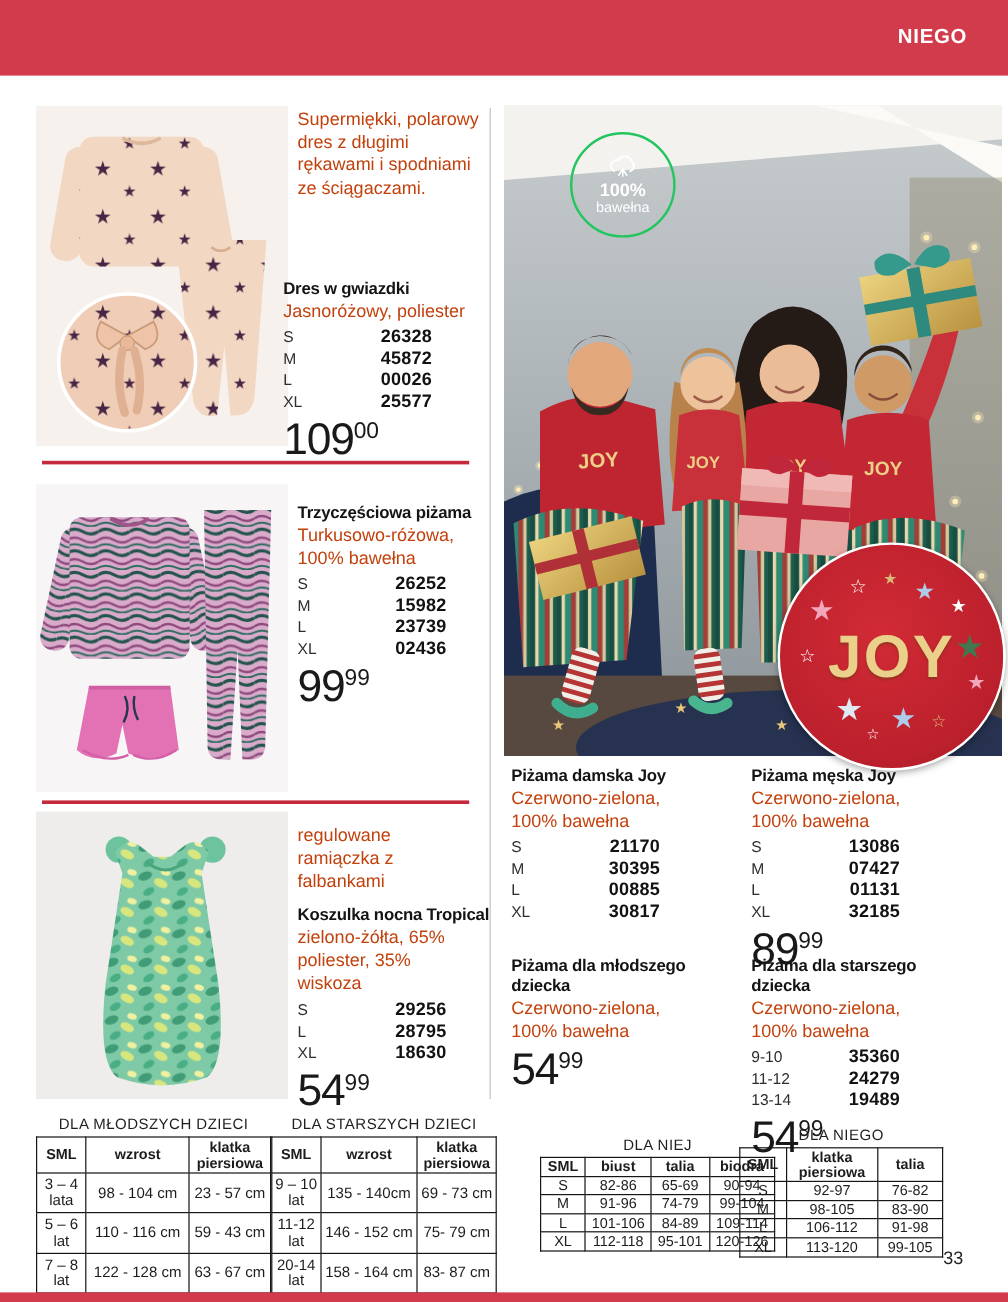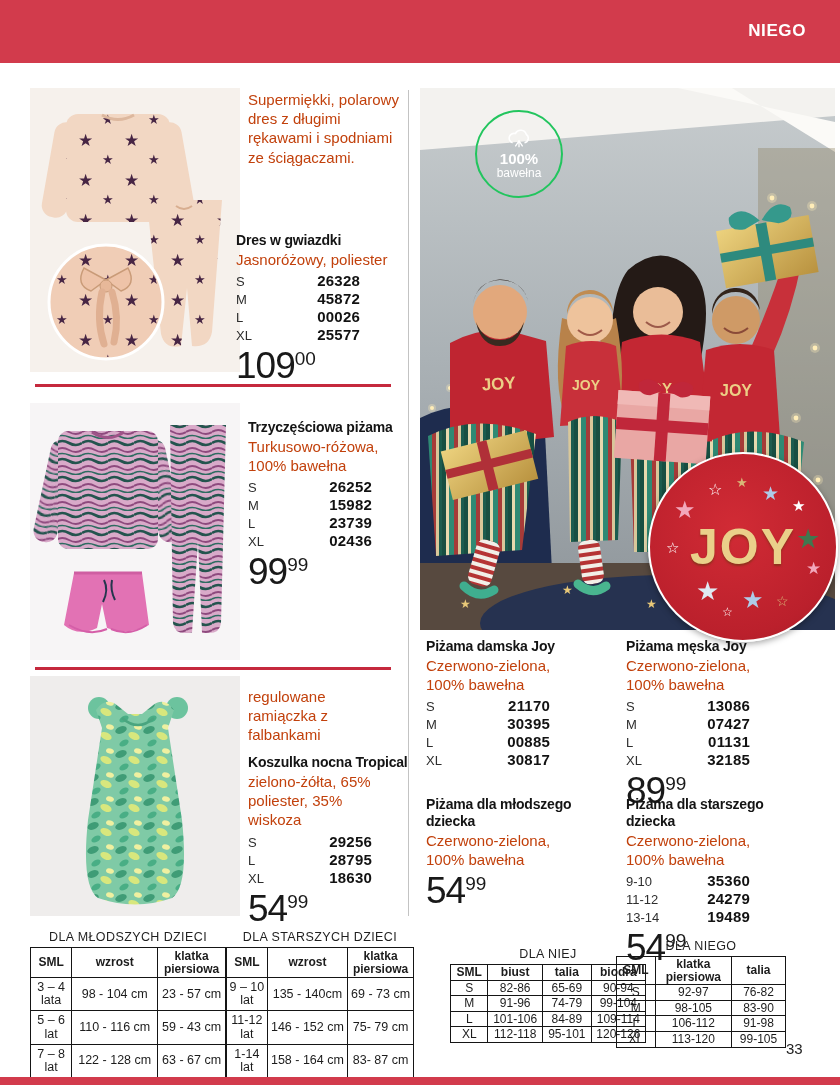--- a/index.html
+++ b/index.html
@@ -504,21 +504,21 @@
             <td>9 – 10 lat</td>
             <td>135 - 140cm</td>
             <td>69 - 73 cm</td>
           </tr>
       <tr>
             <td>11-12 lat</td>
             <td>146 - 152 cm</td>
             <td>75- 79 cm</td>
           </tr>
       <tr>
-            <td>1-14 lat</td>
+            <td>20-14 lat</td>
             <td>158 - 164 cm</td>
             <td>83- 87 cm</td>
           </tr>
     </tbody>
       </table>
   </div>
 
   <div class="tblgroup" style="left:418px;top:947px;width:196px;margin-left:32px;">
     <div class="tbltitle">DLA NIEJ</div>
     <table class="sztab compact">

